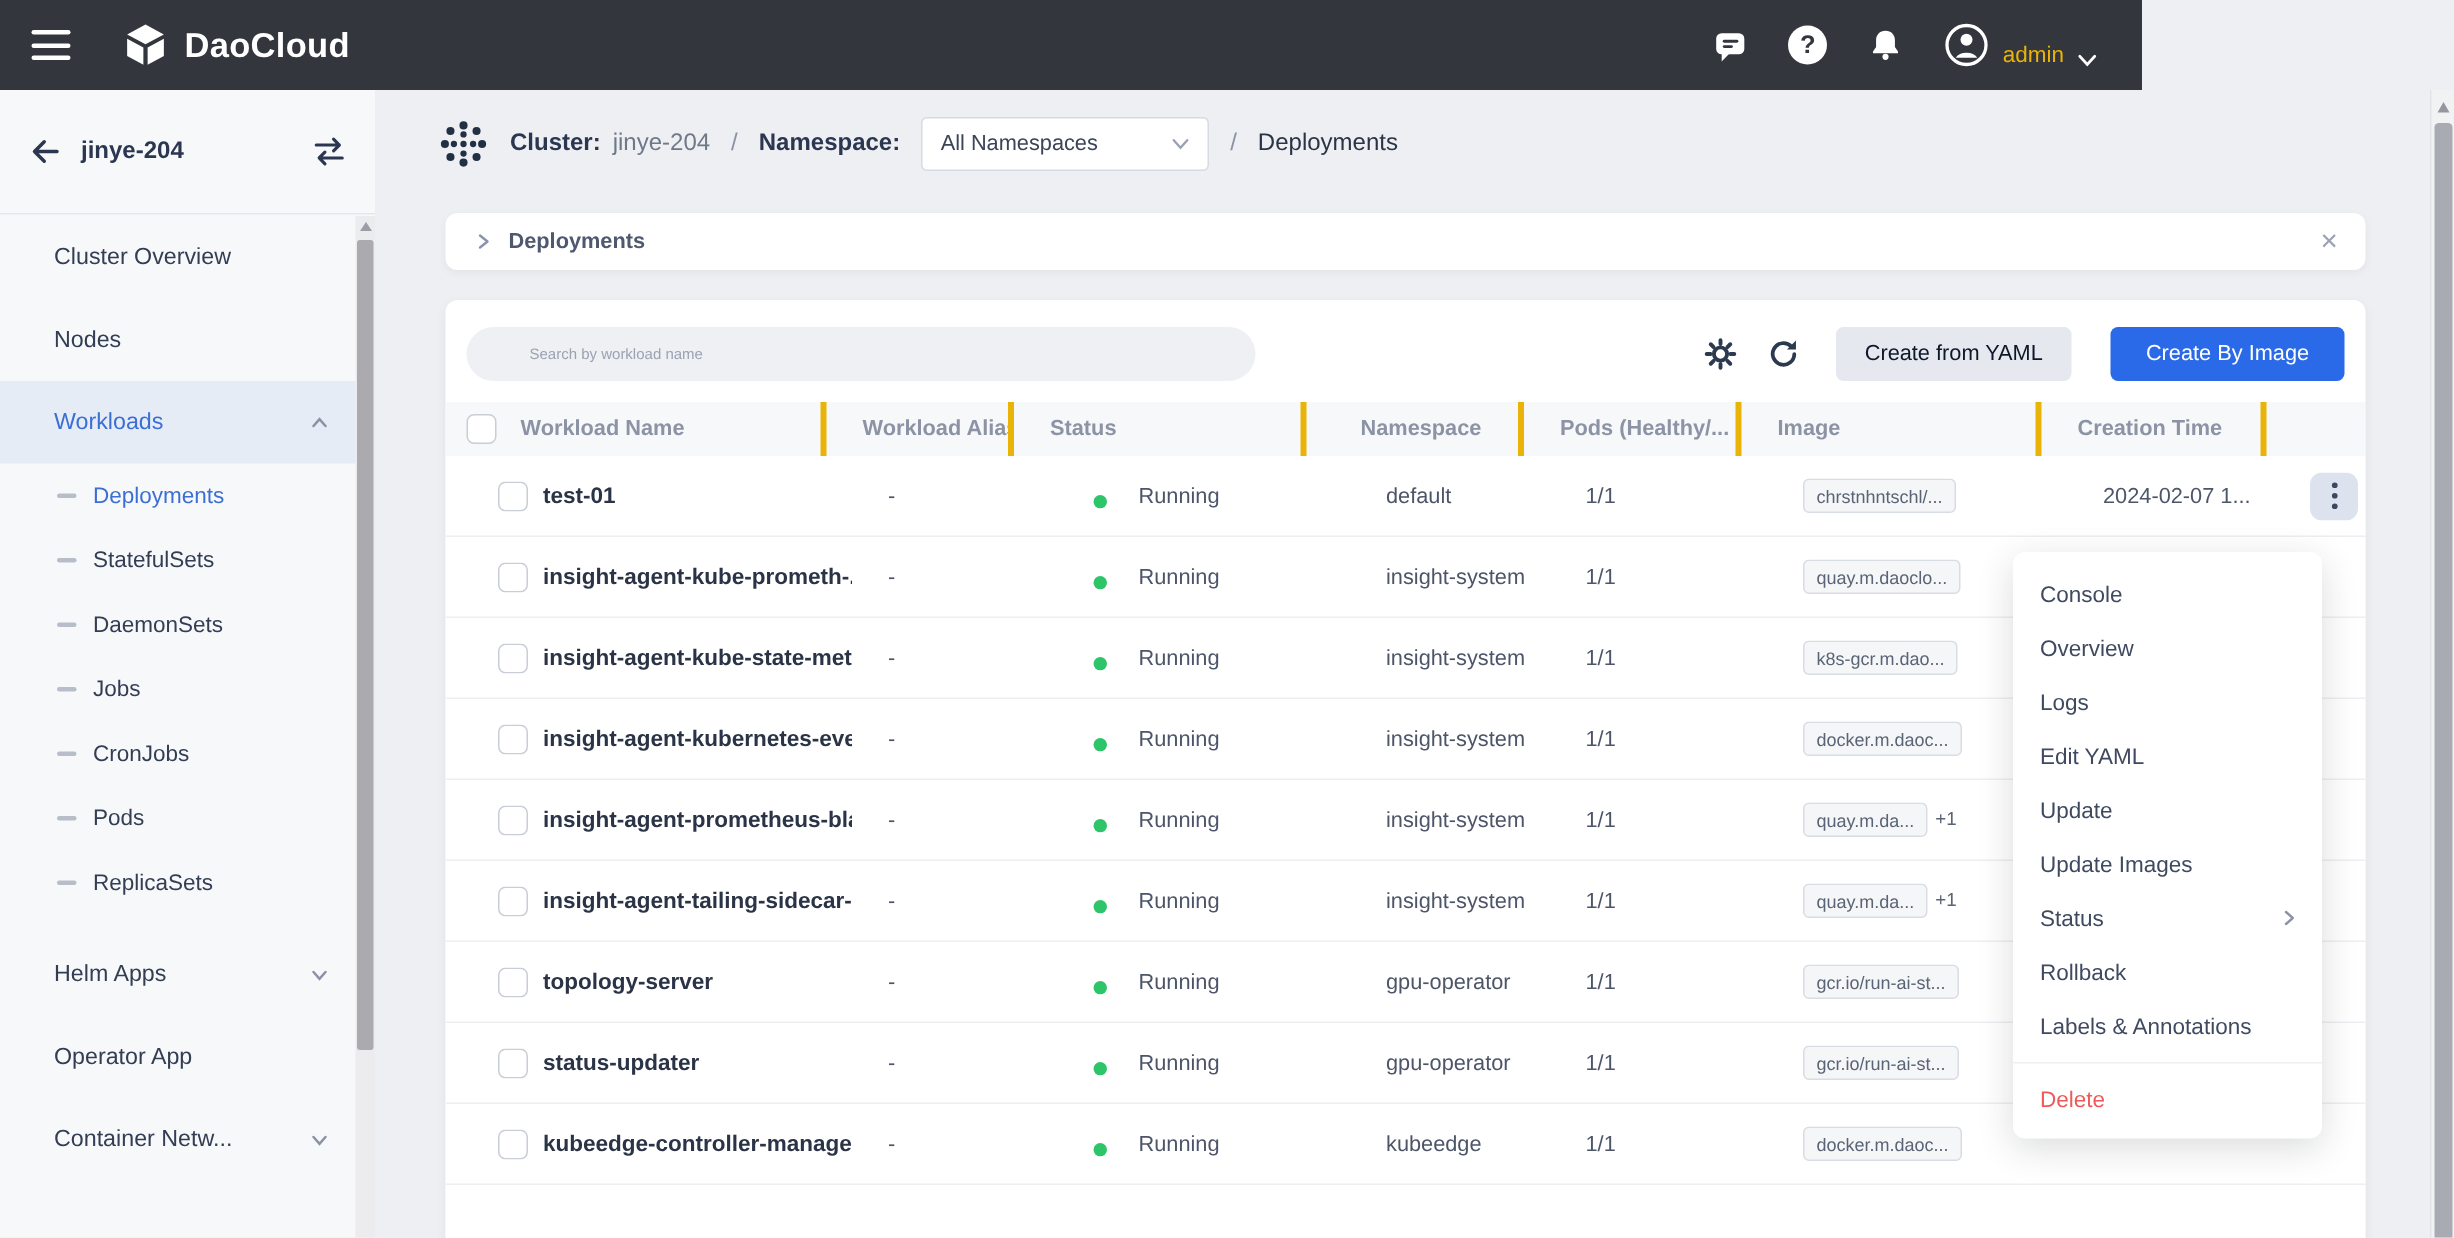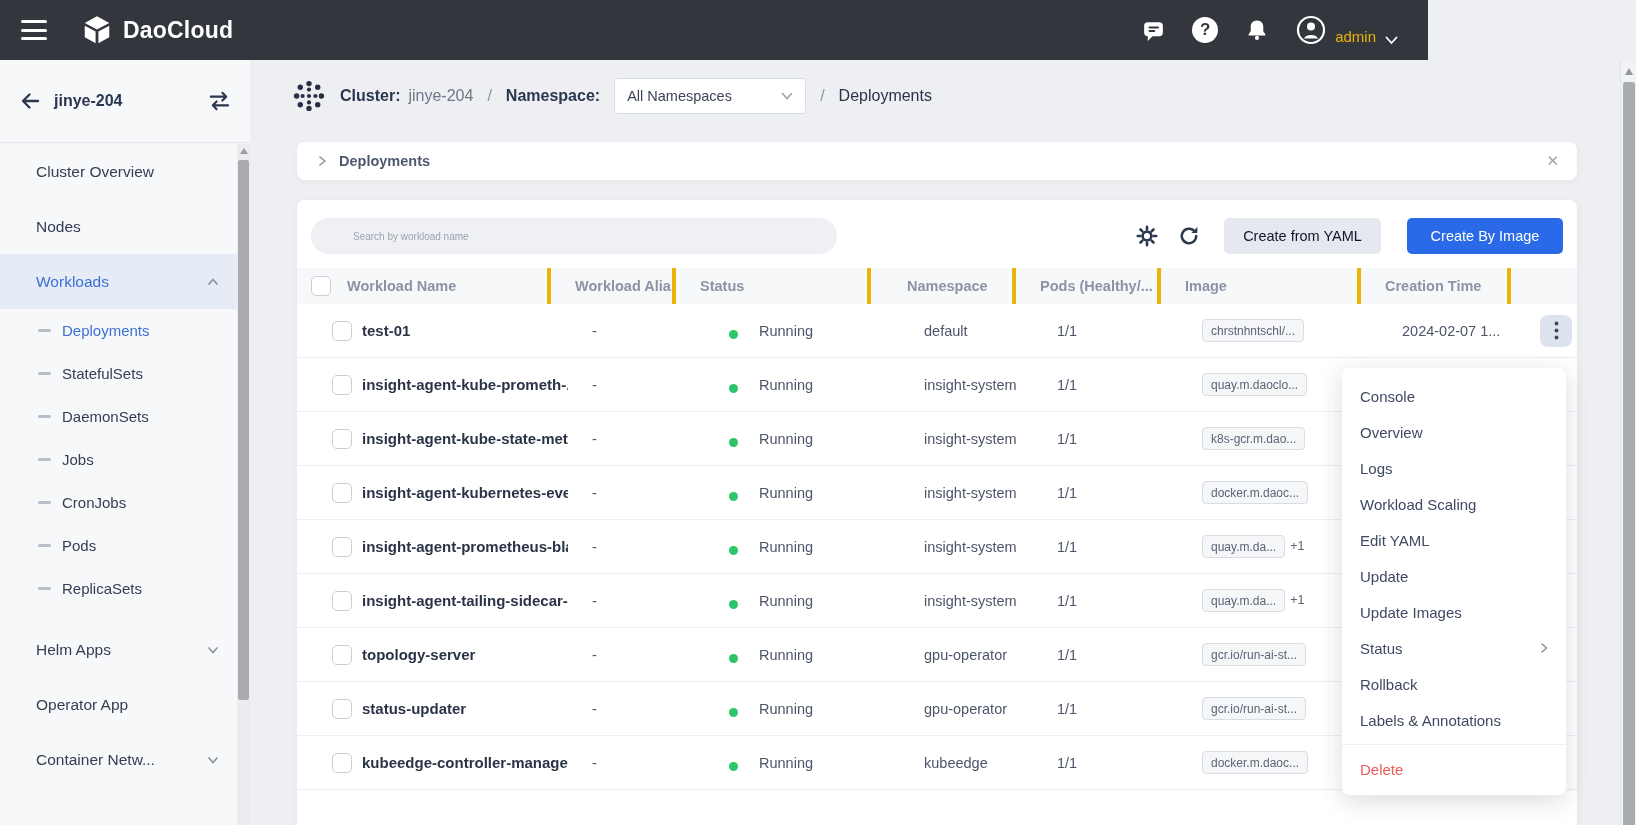--- a/index.html
+++ b/index.html
@@ -85,21 +85,21 @@
   .dot{width:9px;height:9px;border-radius:50%;background:#2ec56a;flex:0 0 auto;}
   .td-ns{padding-left:36px;}
   .tag{display:inline-block;max-width:118px;background:#f5f6f8;border:1px solid #d8dce3;border-radius:4px;
     padding:3.5px 8px;font-size:12px;color:#5b6476;white-space:nowrap;overflow:hidden;vertical-align:middle;}
   .tag-extra{font-size:12.5px;color:#5b6476;margin-left:5px;}
   .kebab-btn{width:32px;height:32px;margin-left:12px;background:#dce3ef;border:none;border-radius:8px;
     display:flex;align-items:center;justify-content:center;cursor:pointer;}
   .trow.partial{height:36px;border-bottom:none;}
 
   
-  .menu{position:absolute;left:1092px;top:308px;width:224px;background:#fff;border-radius:8px;
+  .menu{position:absolute;left:1092px;top:308px;width:206px;background:#fff;border-radius:8px;
     box-shadow:0 6px 24px rgba(31,35,41,.16);padding:10px 0 8px 0;z-index:40;}
   .menu-item{height:36px;display:flex;align-items:center;padding:0 16px 0 18px;font-size:15px;color:#3f4a61;cursor:pointer;}
   .menu-item .sub-chev{margin-left:auto;display:flex;}
   .menu-div{height:1px;background:#edeff3;margin:6px 0;}
   .menu-item.danger{color:#ee5a5a;}
 
   
   .page-scroll{position:absolute;right:0;top:0;width:16px;height:765px;background:#f1f2f4;border-left:1px solid #e3e4e8;z-index:50;}
   .page-scroll .arr{position:absolute;top:8px;left:3.5px;width:0;height:0;border-left:4.5px solid transparent;border-right:4.5px solid transparent;border-bottom:7px solid #94979e;}
   .page-scroll .thumb{position:absolute;top:22px;left:1.5px;width:12px;height:743px;background:#a8abb2;border-radius:3px 3px 0 0;}
@@ -506,21 +506,20 @@
           <div class="td"></div>
       </div>
 
     </div>
   </div>
 
   <div class="menu">
     <div class="menu-item">Console</div>
     <div class="menu-item">Overview</div>
     <div class="menu-item">Logs</div>
-    <div class="menu-item">Workload Scaling</div>
     <div class="menu-item">Edit YAML</div>
     <div class="menu-item">Update</div>
     <div class="menu-item">Update Images</div>
     <div class="menu-item">
       <span>Status</span>
       <span class="sub-chev">
         <svg width="12" height="12" viewBox="0 0 12 12">
             <path d="M4 2 L8.5 6 L4 10" fill="none" stroke="#8a93a5" stroke-width="1.6" stroke-linecap="round" stroke-linejoin="round"></path>
           </svg>
       </span>

